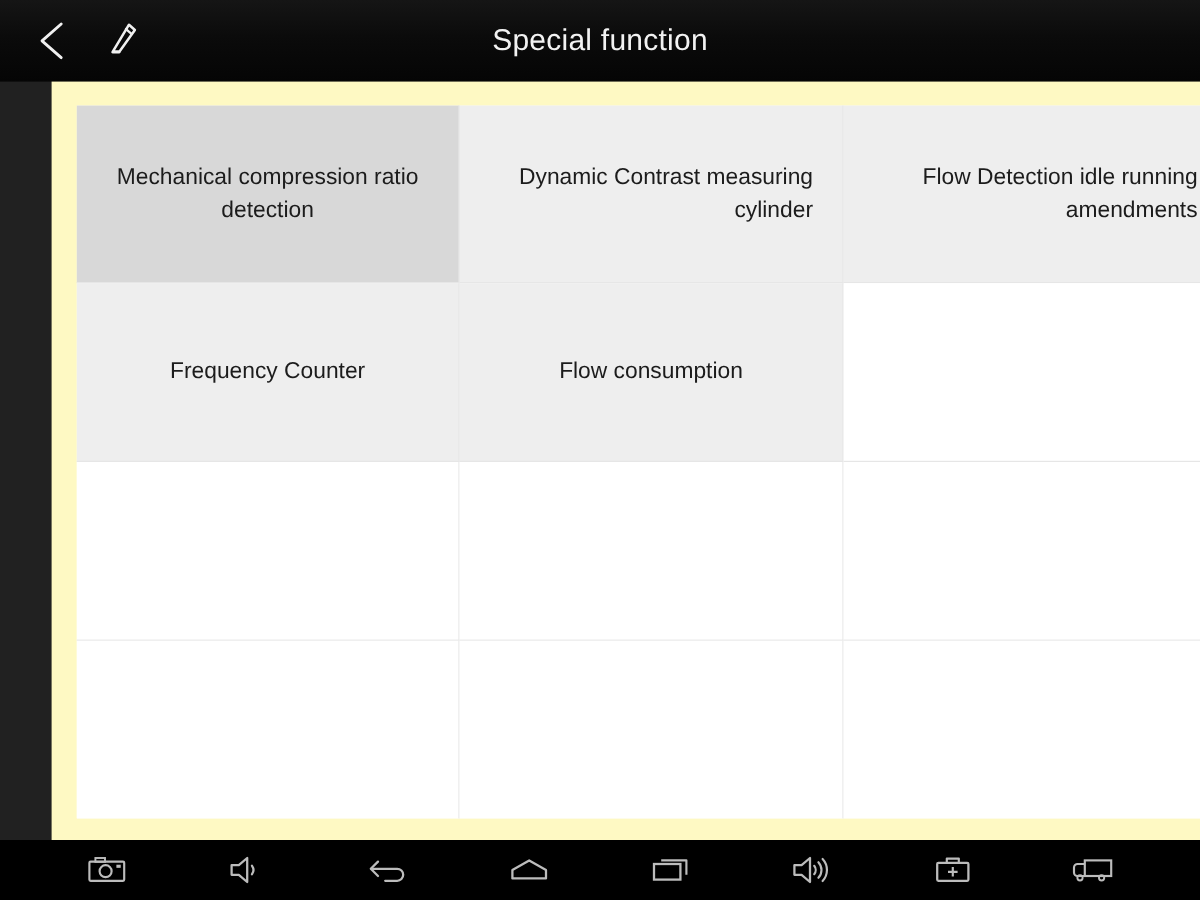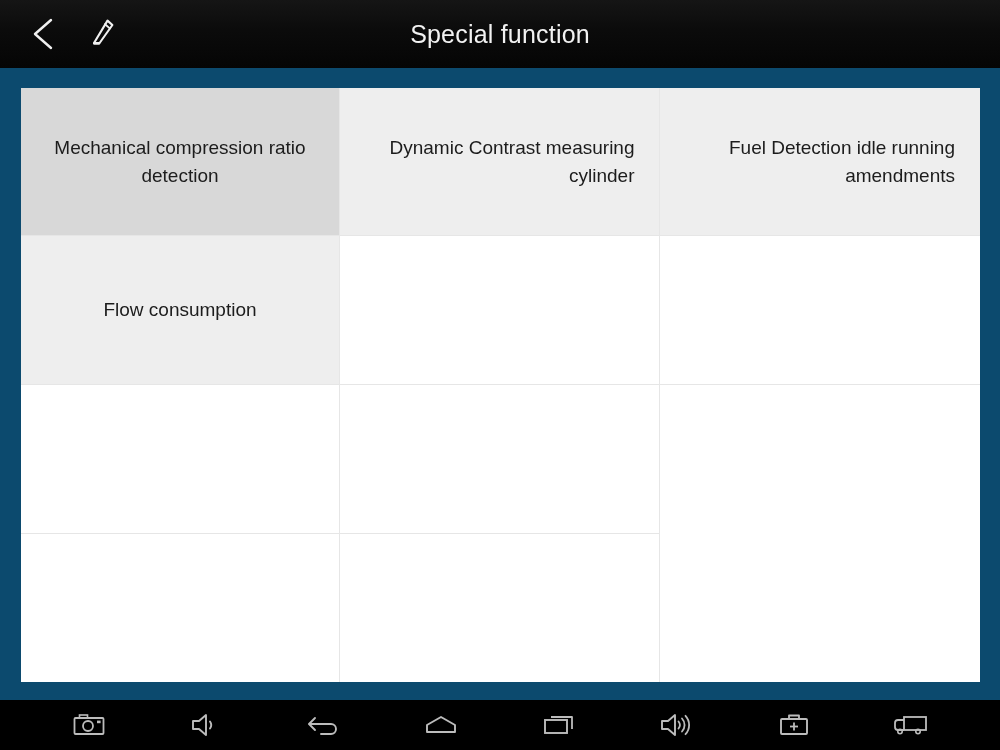--- a/index.html
+++ b/index.html
@@ -60,23 +60,24 @@
     color: #f2f2f2;
     font-size: 25px;
     letter-spacing: 0.2px;
     pointer-events: none;
   }
 
   
   .content {
     flex: 1 1 auto;
     position: relative;
-    background: #0c4a6e;
+    background: #fef9c3;
     padding: 20px 20px 0 21px;
     box-sizing: border-box;
+    margin-left: 43px;
   }
 
   .grid {
     width: 959px;
     height: 594px;
     background: #ffffff;
     display: grid;
     grid-template-columns: 319px 320px 320px;
     grid-template-rows: 148px 149px 149px 148px;
     box-sizing: border-box;
@@ -164,21 +165,24 @@
 
   <div class="content">
     <div class="grid" id="function-grid">
         <div class="cell selected">
           <span class="cell-label">Mechanical compression ratio detection</span>
         </div>
         <div class="cell filled">
           <span class="cell-label">Dynamic Contrast measuring cylinder</span>
         </div>
         <div class="cell filled">
-          <span class="cell-label">Fuel Detection idle running amendments</span>
+          <span class="cell-label">Flow Detection idle running amendments</span>
+        </div>
+        <div class="cell filled">
+          <span class="cell-label">Frequency Counter</span>
         </div>
         <div class="cell filled">
           <span class="cell-label">Flow consumption</span>
         </div>
         <div class="cell empty">
           <span class="cell-label"></span>
         </div>
         <div class="cell empty">
           <span class="cell-label"></span>
         </div>

